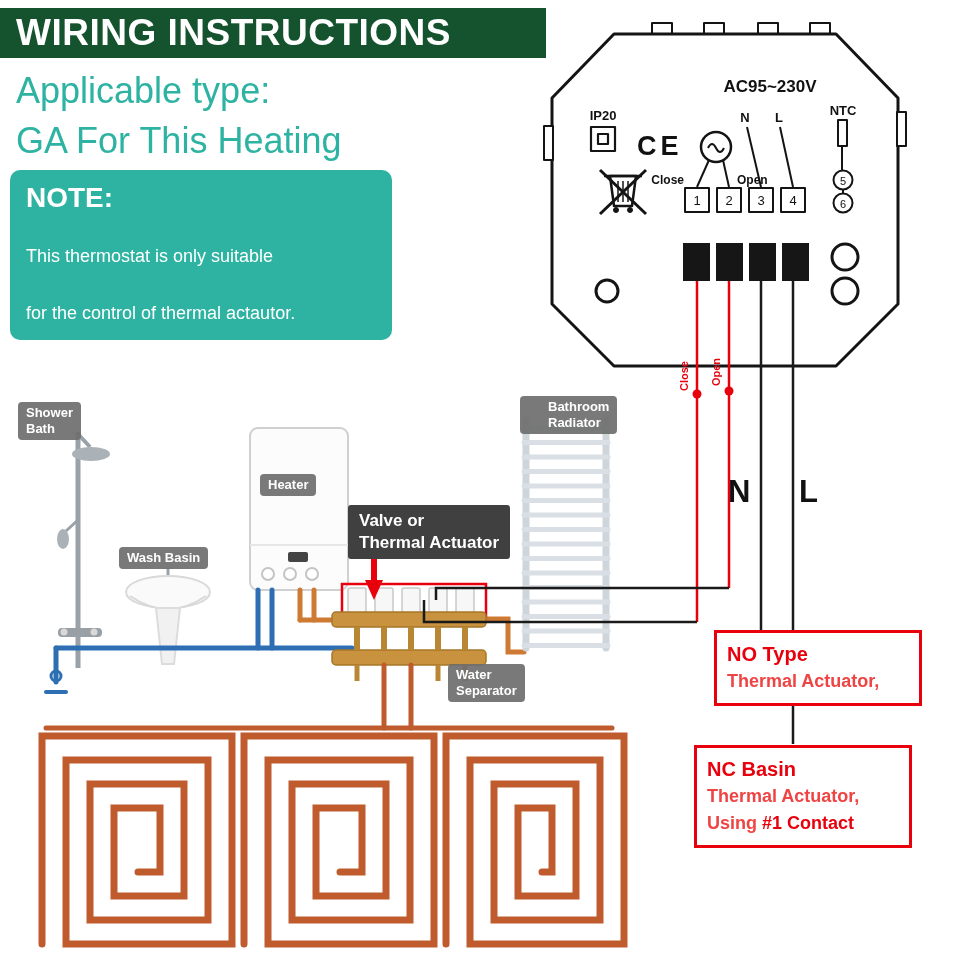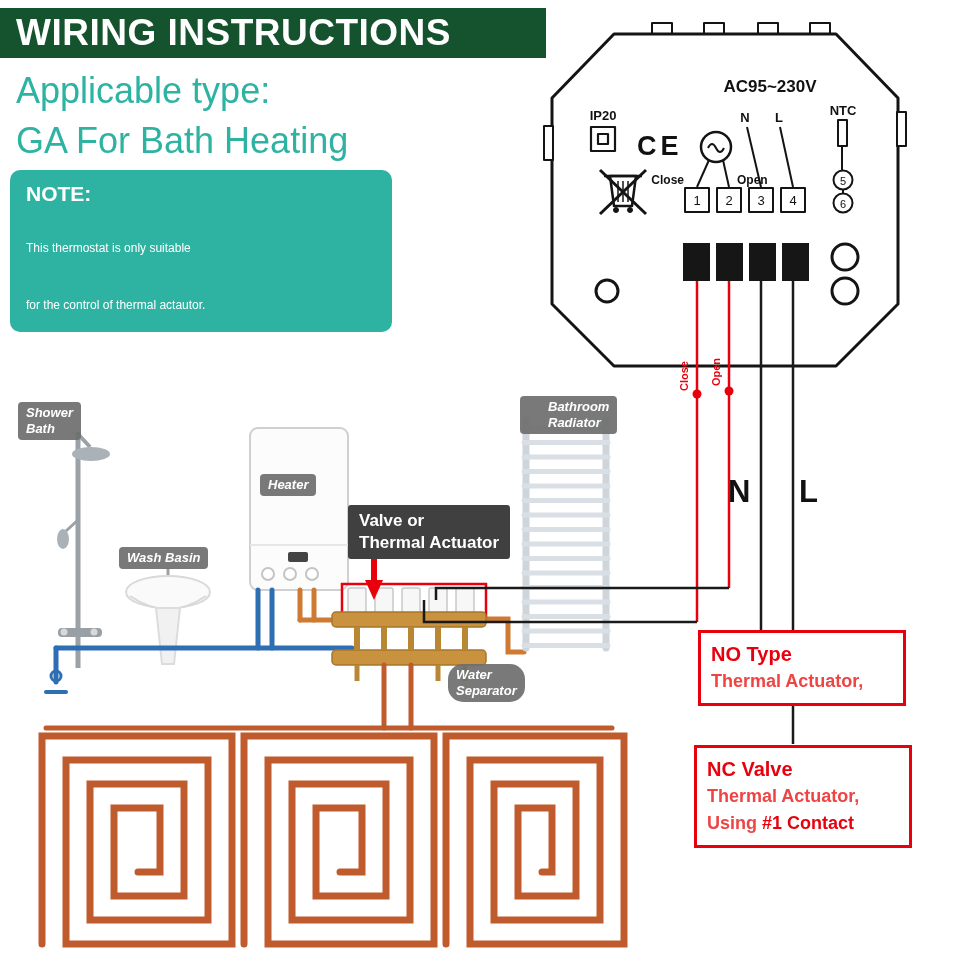--- a/index.html
+++ b/index.html
@@ -6,24 +6,24 @@
   #canvas{position:relative;width:960px;height:960px;background:#fff;overflow:hidden;
           font-family:"Liberation Sans",sans-serif;}
   #art{position:absolute;left:0;top:0;}
   .abs{position:absolute;}
   .banner{left:0;top:8px;width:546px;height:50px;background:#14532d;color:#fff;
           font-size:37px;font-weight:bold;line-height:50px;padding-left:16px;
           box-sizing:border-box;letter-spacing:.5px;white-space:nowrap;}
   .appl{left:16px;top:66px;color:#2EB3A2;font-size:36px;font-weight:500;line-height:50px;}
   .note{left:10px;top:170px;width:382px;background:#2EB3A2;color:#fff;border-radius:10px;
         padding:12px 16px;box-sizing:border-box;}
-  .note .t{font-size:21px;font-weight:bold;margin-bottom:8px;}
-  .note .l{font-size:12px;line-height:30px;margin-top:27px;}
+  .note .t{font-size:28px;font-weight:bold;margin-bottom:8px;}
+  .note .l{font-size:18px;line-height:30px;margin-top:27px;}
   .badge{background:rgba(110,110,110,.92);color:#fff;font-size:13px;font-weight:bold;
-         border-radius:4px;padding:3px 8px;line-height:16px;white-space:nowrap;font-style:italic;}
+         border-radius:4px;padding:3px 8px;line-height:16px;white-space:nowrap;}
   .valvebox{left:348px;top:505px;background:#404040;color:#fff;font-size:17px;
             font-weight:bold;padding:5px 11px;border-radius:3px;line-height:22px;white-space:nowrap;}
   .bigletter{font-size:31px;font-weight:bold;color:#111;}
   .callout{background:#fff;border:3px solid #E8000D;padding:8px 10px;line-height:27px;
            white-space:nowrap;}
   .callout .title{color:#E8000D;font-size:20px;font-weight:bold;}
   .callout .black{color:#ef4444;font-size:18px;font-weight:bold;}
   .callout .redspan{color:#E8000D;font-size:18px;font-weight:bold;}
   svg text{font-family:"Liberation Sans",sans-serif;}
 </style>
@@ -227,21 +227,21 @@
 
     <line x1="761" y1="281" x2="761" y2="630" stroke="#1A1A1A" stroke-width="2.5"></line>
     <line x1="793" y1="281" x2="793" y2="744" stroke="#1A1A1A" stroke-width="2.5"></line>
   </g>
 </svg>
 
   <div class="abs banner">WIRING INSTRUCTIONS</div>
 
   <div class="abs appl">
     <div>Applicable type:</div>
-    <div>GA For Bath Heating</div>
+    <div>GA For This Heating</div>
   </div>
 
   <div class="abs note">
     <div class="t">NOTE:</div>
     <div class="l">This thermostat is only suitable</div>
     <div class="l">for the control of thermal actautor.</div>
   </div>
 
   <div class="abs badge" style="left:18px;top:402px;">
     <span style="display:block">Shower</span>
@@ -250,37 +250,37 @@
 
   <div class="abs badge" style="left:119px;top:547px;">Wash Basin</div>
 
   <div class="abs badge" style="left:260px;top:474px;">Heater</div>
 
   <div class="abs badge" style="left:520px;top:396px;padding-left:28px;">
     <span style="display:block">Bathroom</span>
     <span style="display:block">Radiator</span>
   </div>
 
-  <div class="abs badge" style="left:448px;top:664px;border-radius:15px;">
+  <div class="abs badge" style="left:448px;top:664px;">
     <span style="display:block">Water</span>
     <span style="display:block">Separator</span>
   </div>
 
   <div class="abs valvebox">
     <div>Valve or</div>
     <div>Thermal Actuator</div>
   </div>
 
   <div class="abs bigletter" style="left:728px;top:474px;">N</div>
   <div class="abs bigletter" style="left:799px;top:474px;">L</div>
 
-  <div class="abs callout" style="left:698px;top:630px;width:182px;">
+  <div class="abs callout" style="left:714px;top:630px;width:182px;">
     <div class="title">NO Type</div>
     <div class="black">Thermal Actuator,</div>
   </div>
 
   <div class="abs callout" style="left:694px;top:745px;width:192px;">
-    <div class="title">NC Valve</div>
+    <div class="title">NC Basin</div>
     <div class="black">Thermal Actuator,</div>
     <div><span class="black">Using </span><span class="redspan">#1 Contact</span></div>
   </div>
 
 </div>
 
 </body></html>

